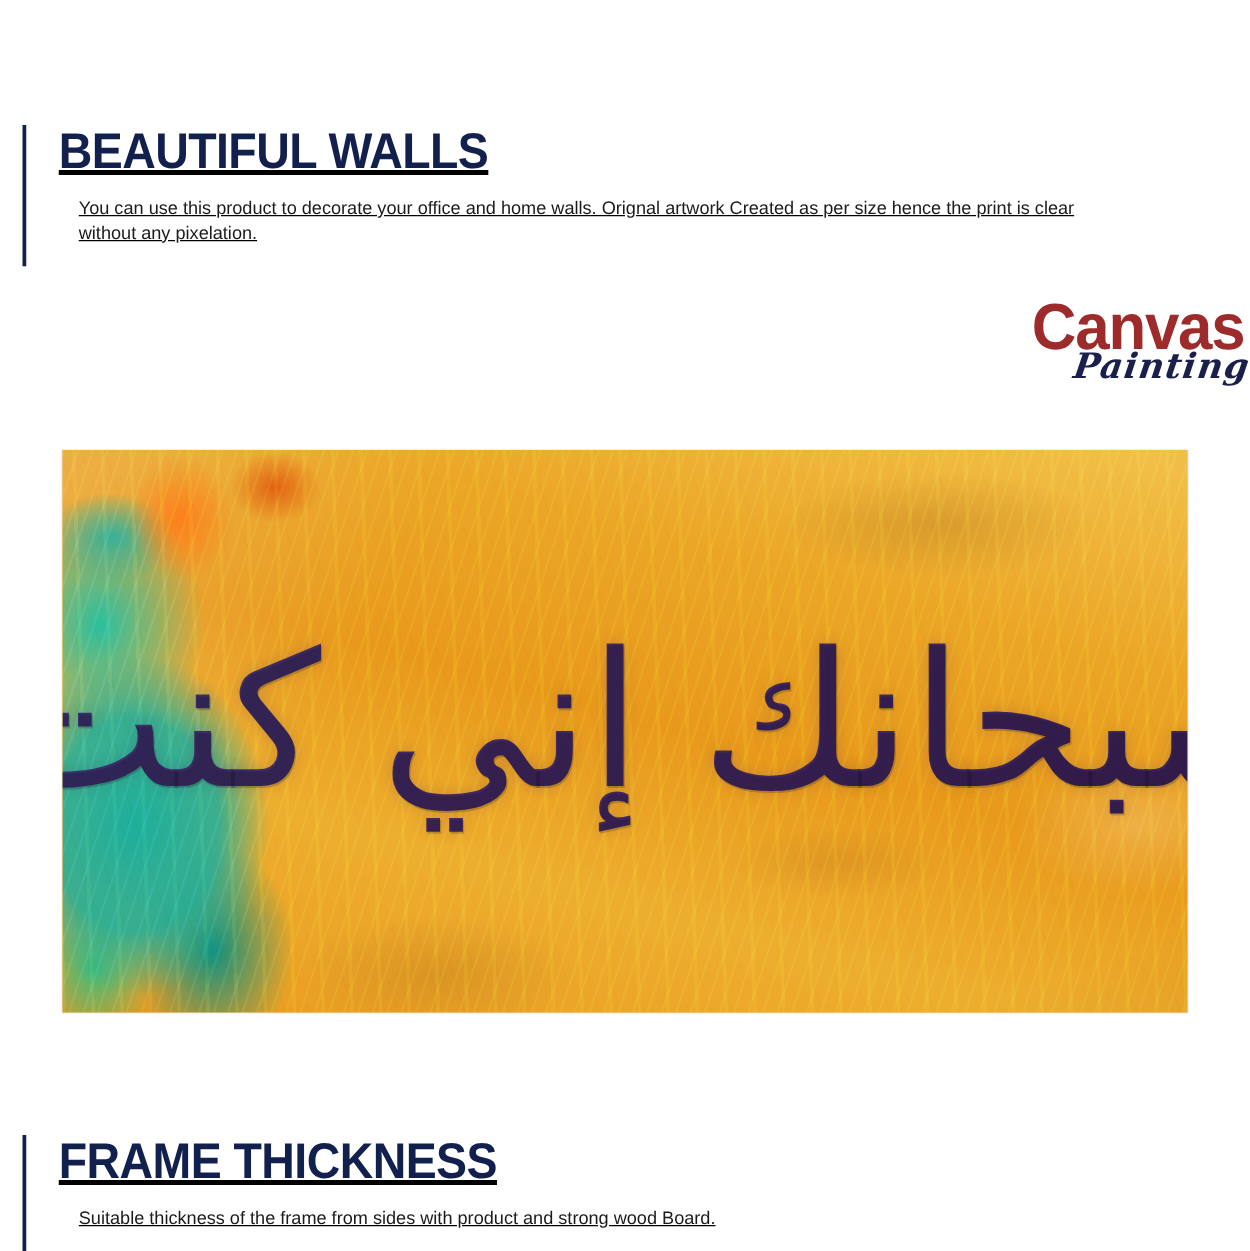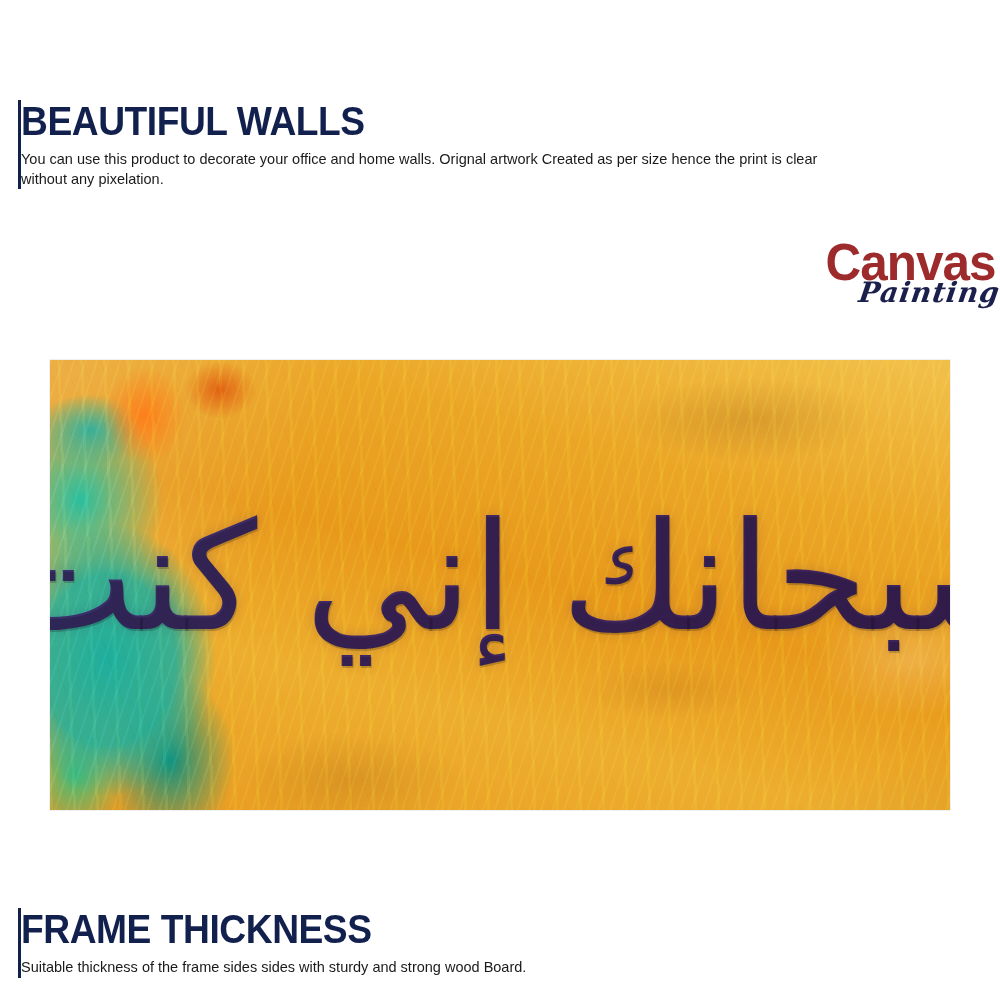--- a/index.html
+++ b/index.html
@@ -19,42 +19,44 @@
     position: absolute;
     inset: 0;
     background: #ffffff;
   }
 
   
   .section {
     position: absolute;
     left: 18px;
     width: 900px;
+    padding-left: 26px;
     border-left: 3px solid #12204e;
+    text-decoration: underline;
   }
   .section.top { top: 100px; }
   .section.bottom { top: 908px; border-left-color: #12204e; }
 
   .section-title {
     font-family: "Liberation Sans", sans-serif;
     font-weight: bold;
     font-size: 40px;
     letter-spacing: -0.5px;
     color: #12204e;
     line-height: 1.05;
     margin: 0 0 8px 0;
     transform: scaleX(0.93);
     transform-origin: left center;
     white-space: nowrap;
   }
   .section-body {
     font-size: 14.5px;
     color: #1a1a1a;
     line-height: 1.35;
-    margin: 0;
+    margin: 16px;
     max-width: 820px;
   }
 
   
   .brand {
     position: absolute;
     top: 236px;
     left: 0;
     width: 1000px;
     text-align: right;
@@ -190,16 +192,16 @@
     <div class="art-layer mottle"></div>
     <div class="art-layer streaks"></div>
     <div class="calligraphy">
       <span class="grad">لا إله إلا أنت سبحانك إني كنت من الظالمين</span>
     </div>
     <div class="art-layer vignette"></div>
   </div>
 
   <div class="section bottom">
     <h1 class="section-title">FRAME THICKNESS</h1>
-    <p class="section-body">Suitable thickness of the frame sides sides with sturdy and strong wood Board.</p>
+    <p class="section-body">Suitable thickness of the frame from sides with product and strong wood Board.</p>
   </div>
 
 </div>
 
 </body></html>

